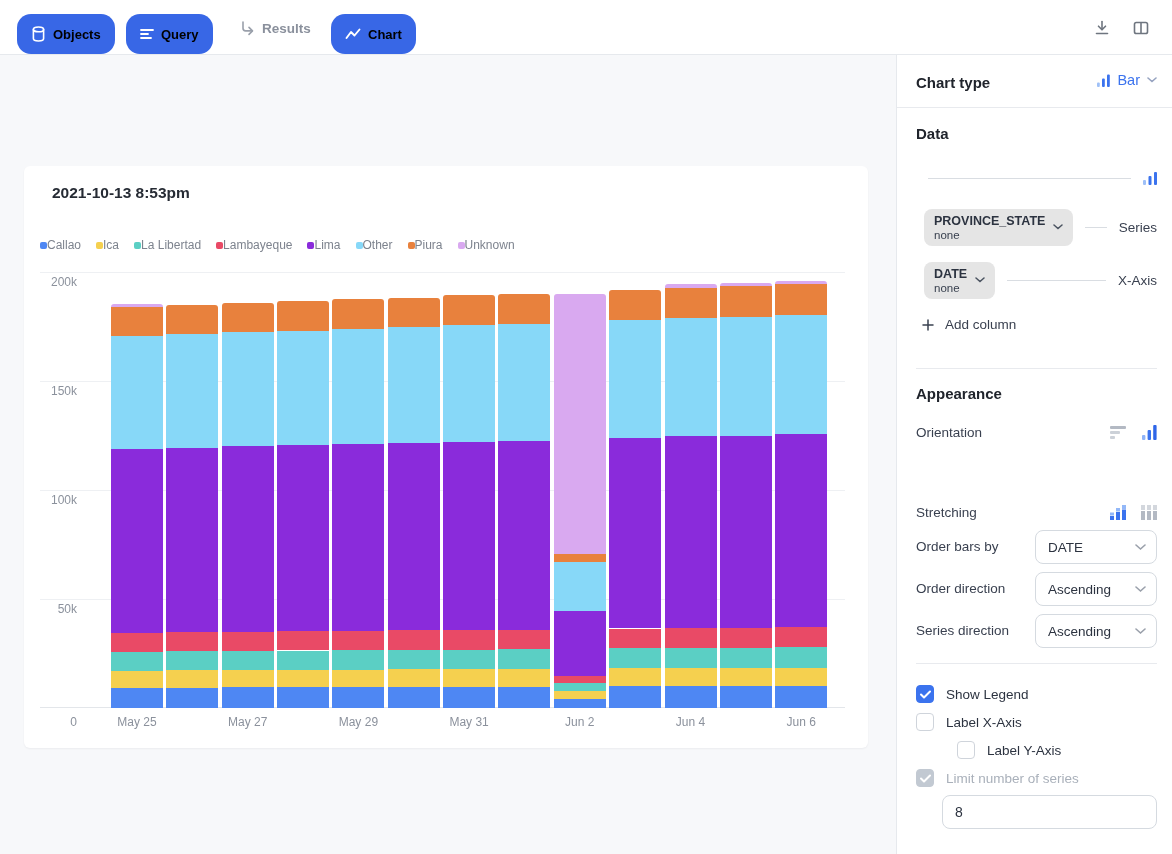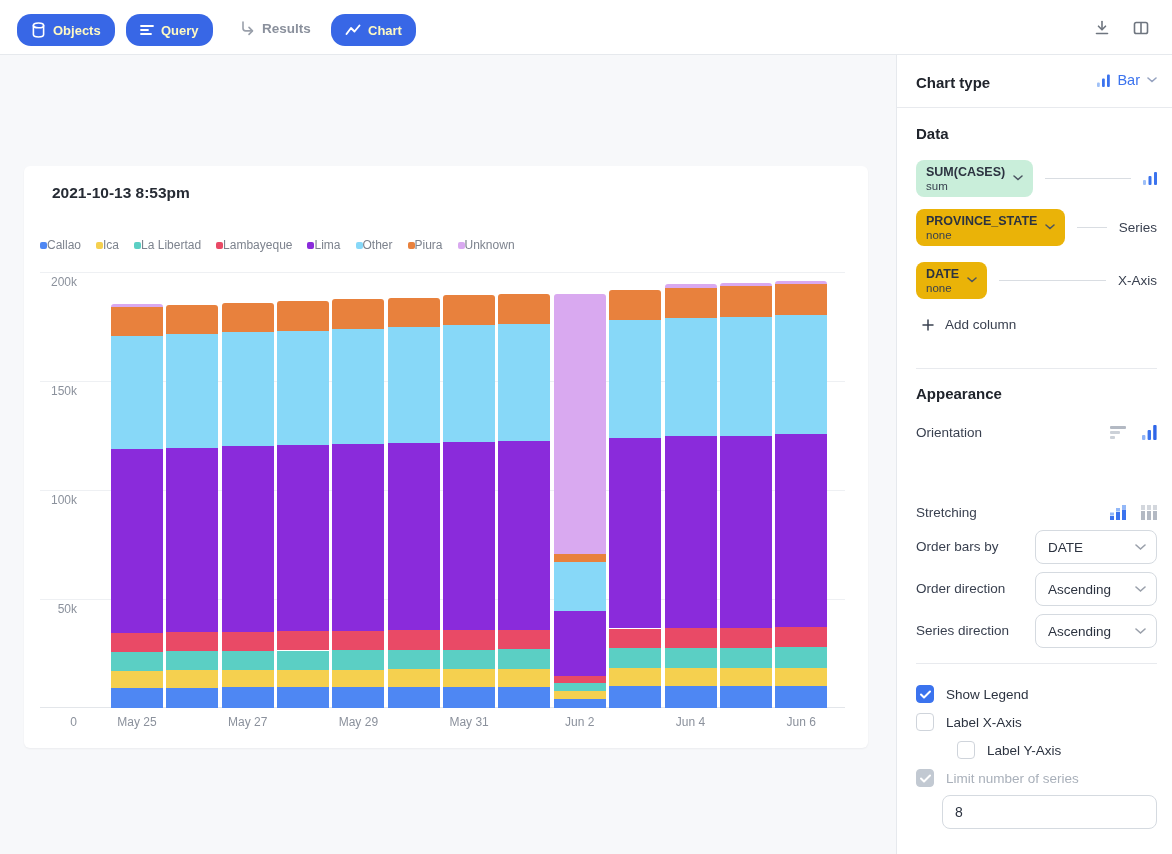--- a/index.html
+++ b/index.html
@@ -8,21 +8,21 @@
     width:1172px; height:854px; position:relative; overflow:hidden;
     font-family:"Liberation Sans", sans-serif; background:#fff; color:#2c3340;
   }
   
   .code-strip { position:absolute; top:0; left:0; right:0; height:9px; overflow:hidden; background:#fff; }
   .code-strip .line { position:absolute; top:-9px; left:0; right:0; height:18px; font:12.5px "DejaVu Sans Mono", monospace; white-space:pre; }
   .lineno { position:absolute; left:23px; color:#b4bac4; }
 
   
   .toolbar { position:absolute; top:9px; left:0; right:0; height:46px; background:#fff; border-bottom:1px solid #e6e9ed; }
-  .pill-btn { position:absolute; top:5px; height:32px; border-radius:14px; background:#3867e6; color:#fef9c3;
+  .pill-btn { position:absolute; top:5px; height:40px; border-radius:14px; background:#3867e6; color:#000000;
     display:flex; align-items:center; gap:7px; padding:0 14px; font-size:13px; font-weight:700; border:none; cursor:pointer; font-family:inherit; }
   .results-link { position:absolute; left:239px; top:5px; height:28px; display:flex; align-items:center; gap:7px;
     color:#8a909c; font-size:13.5px; font-weight:600; cursor:pointer; }
   .top-icons { position:absolute; right:22px; top:5px; height:28px; display:flex; gap:21px; align-items:center; }
   .top-icons svg { cursor:pointer; }
 
   
   .content-bg { position:absolute; top:55px; left:0; width:896px; height:799px; background:#f7f8fa; }
   .chart-card { position:absolute; left:24px; top:166px; width:844px; height:582px; background:#fff;
     border-radius:6px; box-shadow:0 1px 2px rgba(16,24,40,.05); }
@@ -39,21 +39,21 @@
 
   
   .panel { position:absolute; left:896px; top:55px; width:276px; height:799px; background:#fff; border-left:1px solid #e6e9ed; }
   .pdivider { position:absolute; height:1px; background:#e8eaee; }
   .phead { position:absolute; left:19px; font-size:15px; font-weight:700; color:#20242c; }
   .ct-value { position:absolute; right:15px; top:17px; display:flex; align-items:center; gap:7px; cursor:pointer; }
   .ct-value .ct-text { color:#3b73ee; font-size:14.5px; font-weight:500; }
   .data-row { position:absolute; left:19px; right:15px; display:flex; align-items:center; }
   .pill { border-radius:8px; padding:5px 10px; display:flex; align-items:center; gap:8px; cursor:pointer; }
   .pill.mint { background:#c9eeda; }
-  .pill.blue { background:#eab308; }
+  .pill.blue { background:#e5e5e5;margin-left:8px; }
   .pill .names { display:flex; flex-direction:column; }
   .pill .nm { font-size:12.5px; font-weight:700; color:#2c3340; }
   .pill .sub { font-size:11.5px; color:#39414f; margin-top:1px; }
   .connector { flex:1; height:1px; background:#d9dde2; margin:0 12px; }
   .role-label { font-size:13.5px; color:#3a4150; }
   .addcol { position:absolute; left:25px; display:flex; align-items:center; gap:11px; font-size:13.5px; color:#3a4150; cursor:pointer; }
   .app-row { position:absolute; left:19px; right:15px; display:flex; align-items:center; justify-content:space-between; }
   .prow-label { font-size:13.5px; color:#3a4150; }
   .icon-pair { display:flex; gap:15px; align-items:center; }
   .icon-pair svg { cursor:pointer; }
@@ -296,29 +296,20 @@
     <span class="ct-text">Bar</span>
     <svg width="10" height="6" viewBox="0 0 10 6">
         <path d="M1 1l4 3.5L9 1" stroke="#96a3c0" stroke-width="1.6" fill="none" stroke-linecap="round"></path>
       </svg>
   </div>
   <div class="pdivider" style="top:52px;left:0;right:0;"></div>
 
   <div class="phead" style="top:70px;">Data</div>
 
   <div class="data-row" style="top:103px;height:40px;">
-    <div class="pill mint">
-      <span class="names">
-        <span class="nm">SUM(CASES)</span>
-        <span class="sub">sum</span>
-      </span>
-      <svg width="10" height="6" viewBox="0 0 10 6">
-          <path d="M1 1l4 3.5L9 1" stroke="#4a5360" stroke-width="1.5" fill="none" stroke-linecap="round"></path>
-        </svg>
-    </div>
     <div class="connector"></div>
     <svg width="14" height="14" viewBox="0 0 14 14">
         <rect x="0" y="9" width="3" height="5" rx="1" fill="#9fc0f7"></rect>
         <rect x="5.5" y="5" width="3" height="9" rx="1" fill="#3b73ee"></rect>
         <rect x="11" y="1" width="3" height="13" rx="1" fill="#3b73ee"></rect>
       </svg>
   </div>
 
   <div class="data-row" style="top:152px;height:40px;">
     <div class="pill blue">

